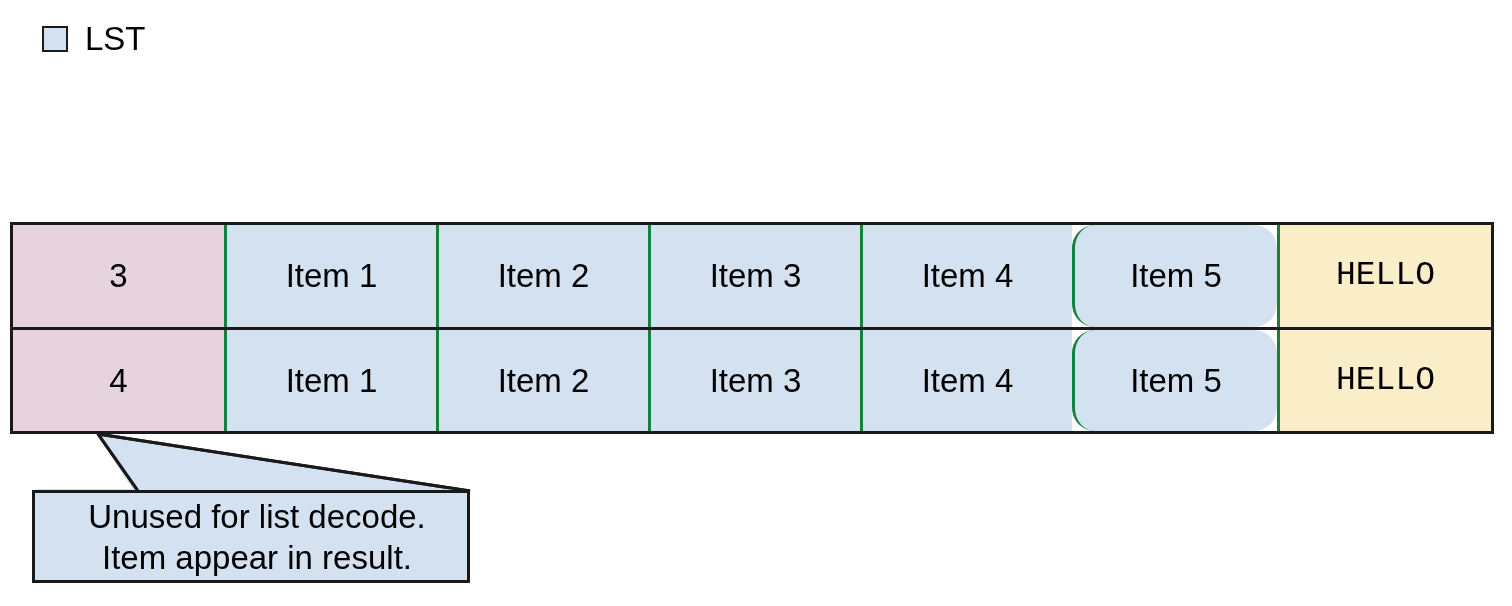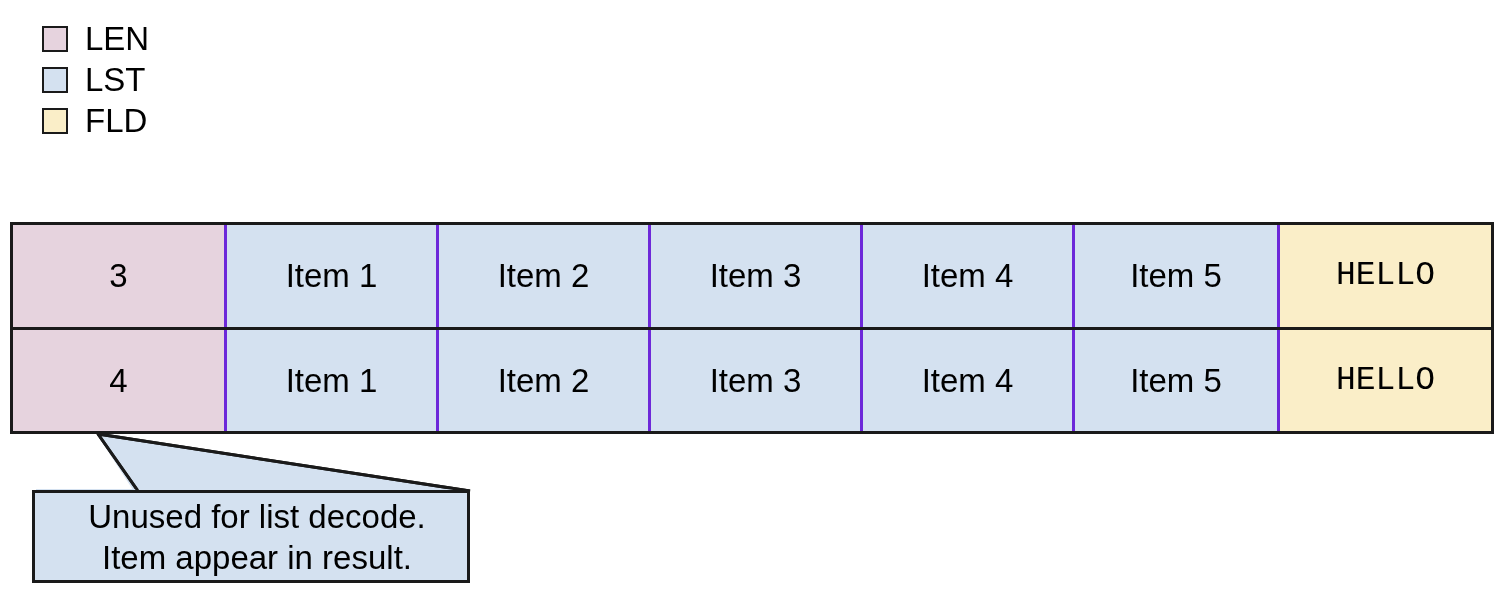--- a/index.html
+++ b/index.html
@@ -66,25 +66,25 @@
     display: flex;
     align-items: center;
     justify-content: center;
     font-size: 33px;
     line-height: 33px;
     box-sizing: border-box;
     overflow: hidden;
     white-space: nowrap;
   }
   .tcell + .tcell {
-    border-left: 3px solid #6d28d9;
+    border-left: 3px solid #15803d;
   }
   .cell-len  { flex: 0 0 211px; }
   .cell-lst  { flex: 0 0 212px; }
-  .cell-lst-last { flex: 0 0 205px; }
+  .cell-lst-last { flex: 0 0 205px; border-radius: 23px; }
   .cell-fld  { flex: 1 1 auto; font-family: Liberation Mono, monospace; }
 
   
   #callout-tail {
     position: absolute;
     left: 0;
     top: 0;
     width: 1512px;
     height: 606px;
     pointer-events: none;
@@ -108,34 +108,26 @@
     font-size: 33px;
     line-height: 41px;
     white-space: nowrap;
   }
 </style>
 </head>
 <body>
 
 <div id="legend">
 
-  <div class="legend-row">
-    <span class="legend-swatch" style="background:#e6d3de"></span>
-    <span class="legend-label">LEN</span>
-  </div>
 
   <div class="legend-row">
     <span class="legend-swatch" style="background:#d4e1f0"></span>
     <span class="legend-label">LST</span>
   </div>
 
-  <div class="legend-row">
-    <span class="legend-swatch" style="background:#faeec8"></span>
-    <span class="legend-label">FLD</span>
-  </div>
 
 </div>
 
 <div id="table">
 
   <div class="trow">
     <div class="tcell cell-len" style="background:#e6d3de">3</div>
     <div class="tcell cell-lst" style="background:#d4e1f0">Item 1</div>
     <div class="tcell cell-lst" style="background:#d4e1f0">Item 2</div>
     <div class="tcell cell-lst" style="background:#d4e1f0">Item 3</div>

